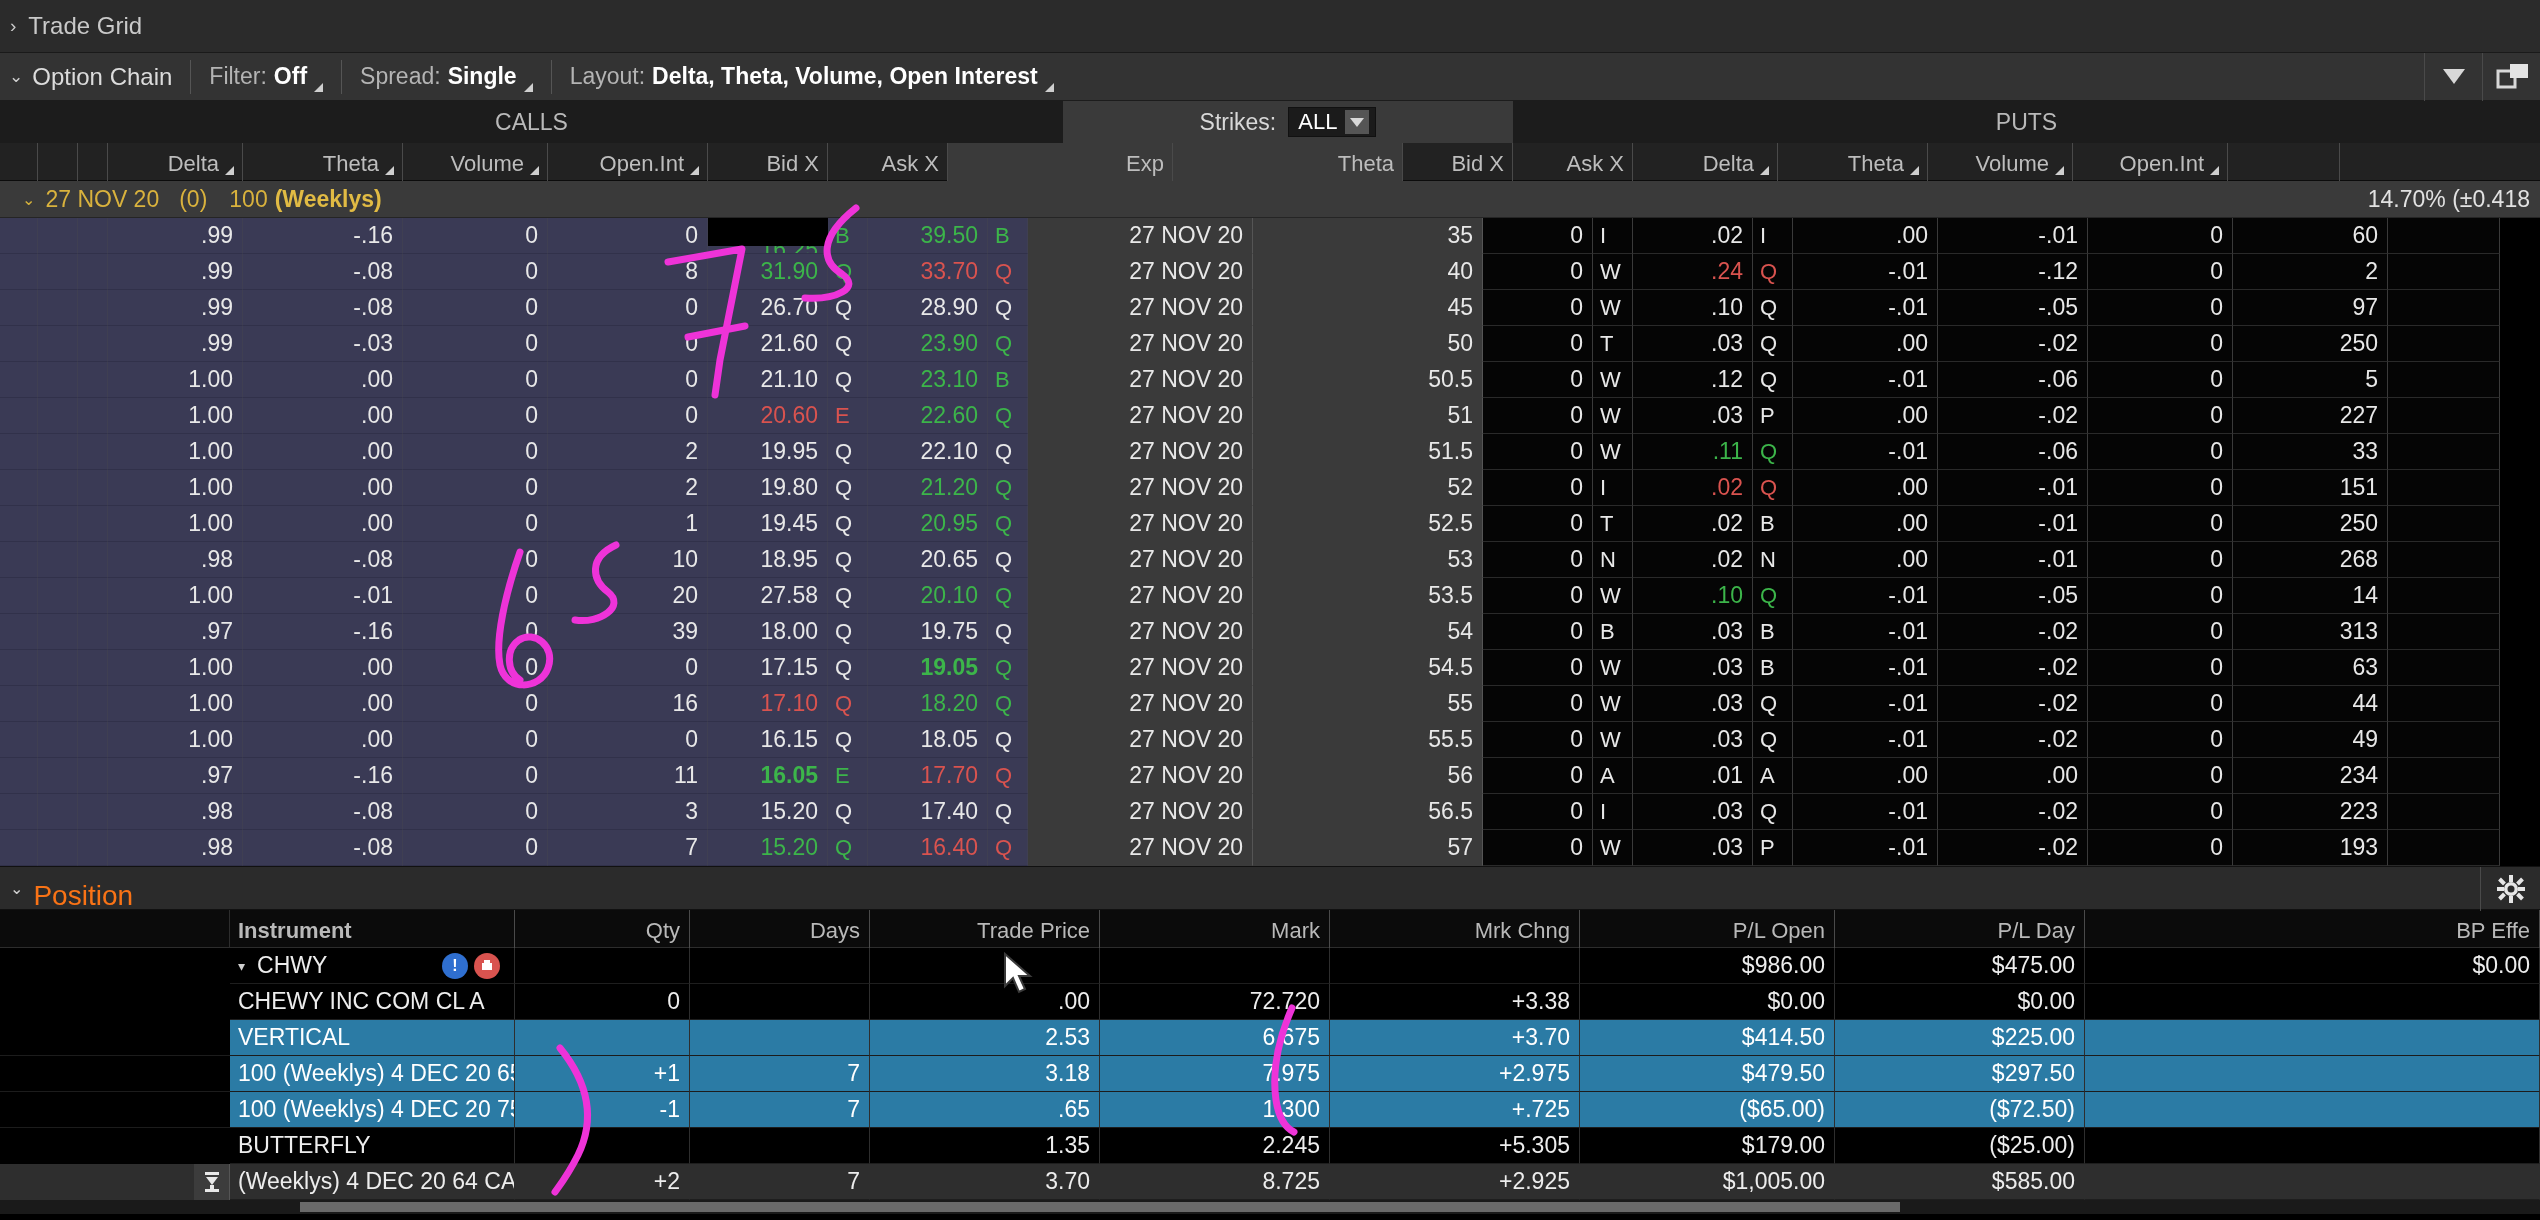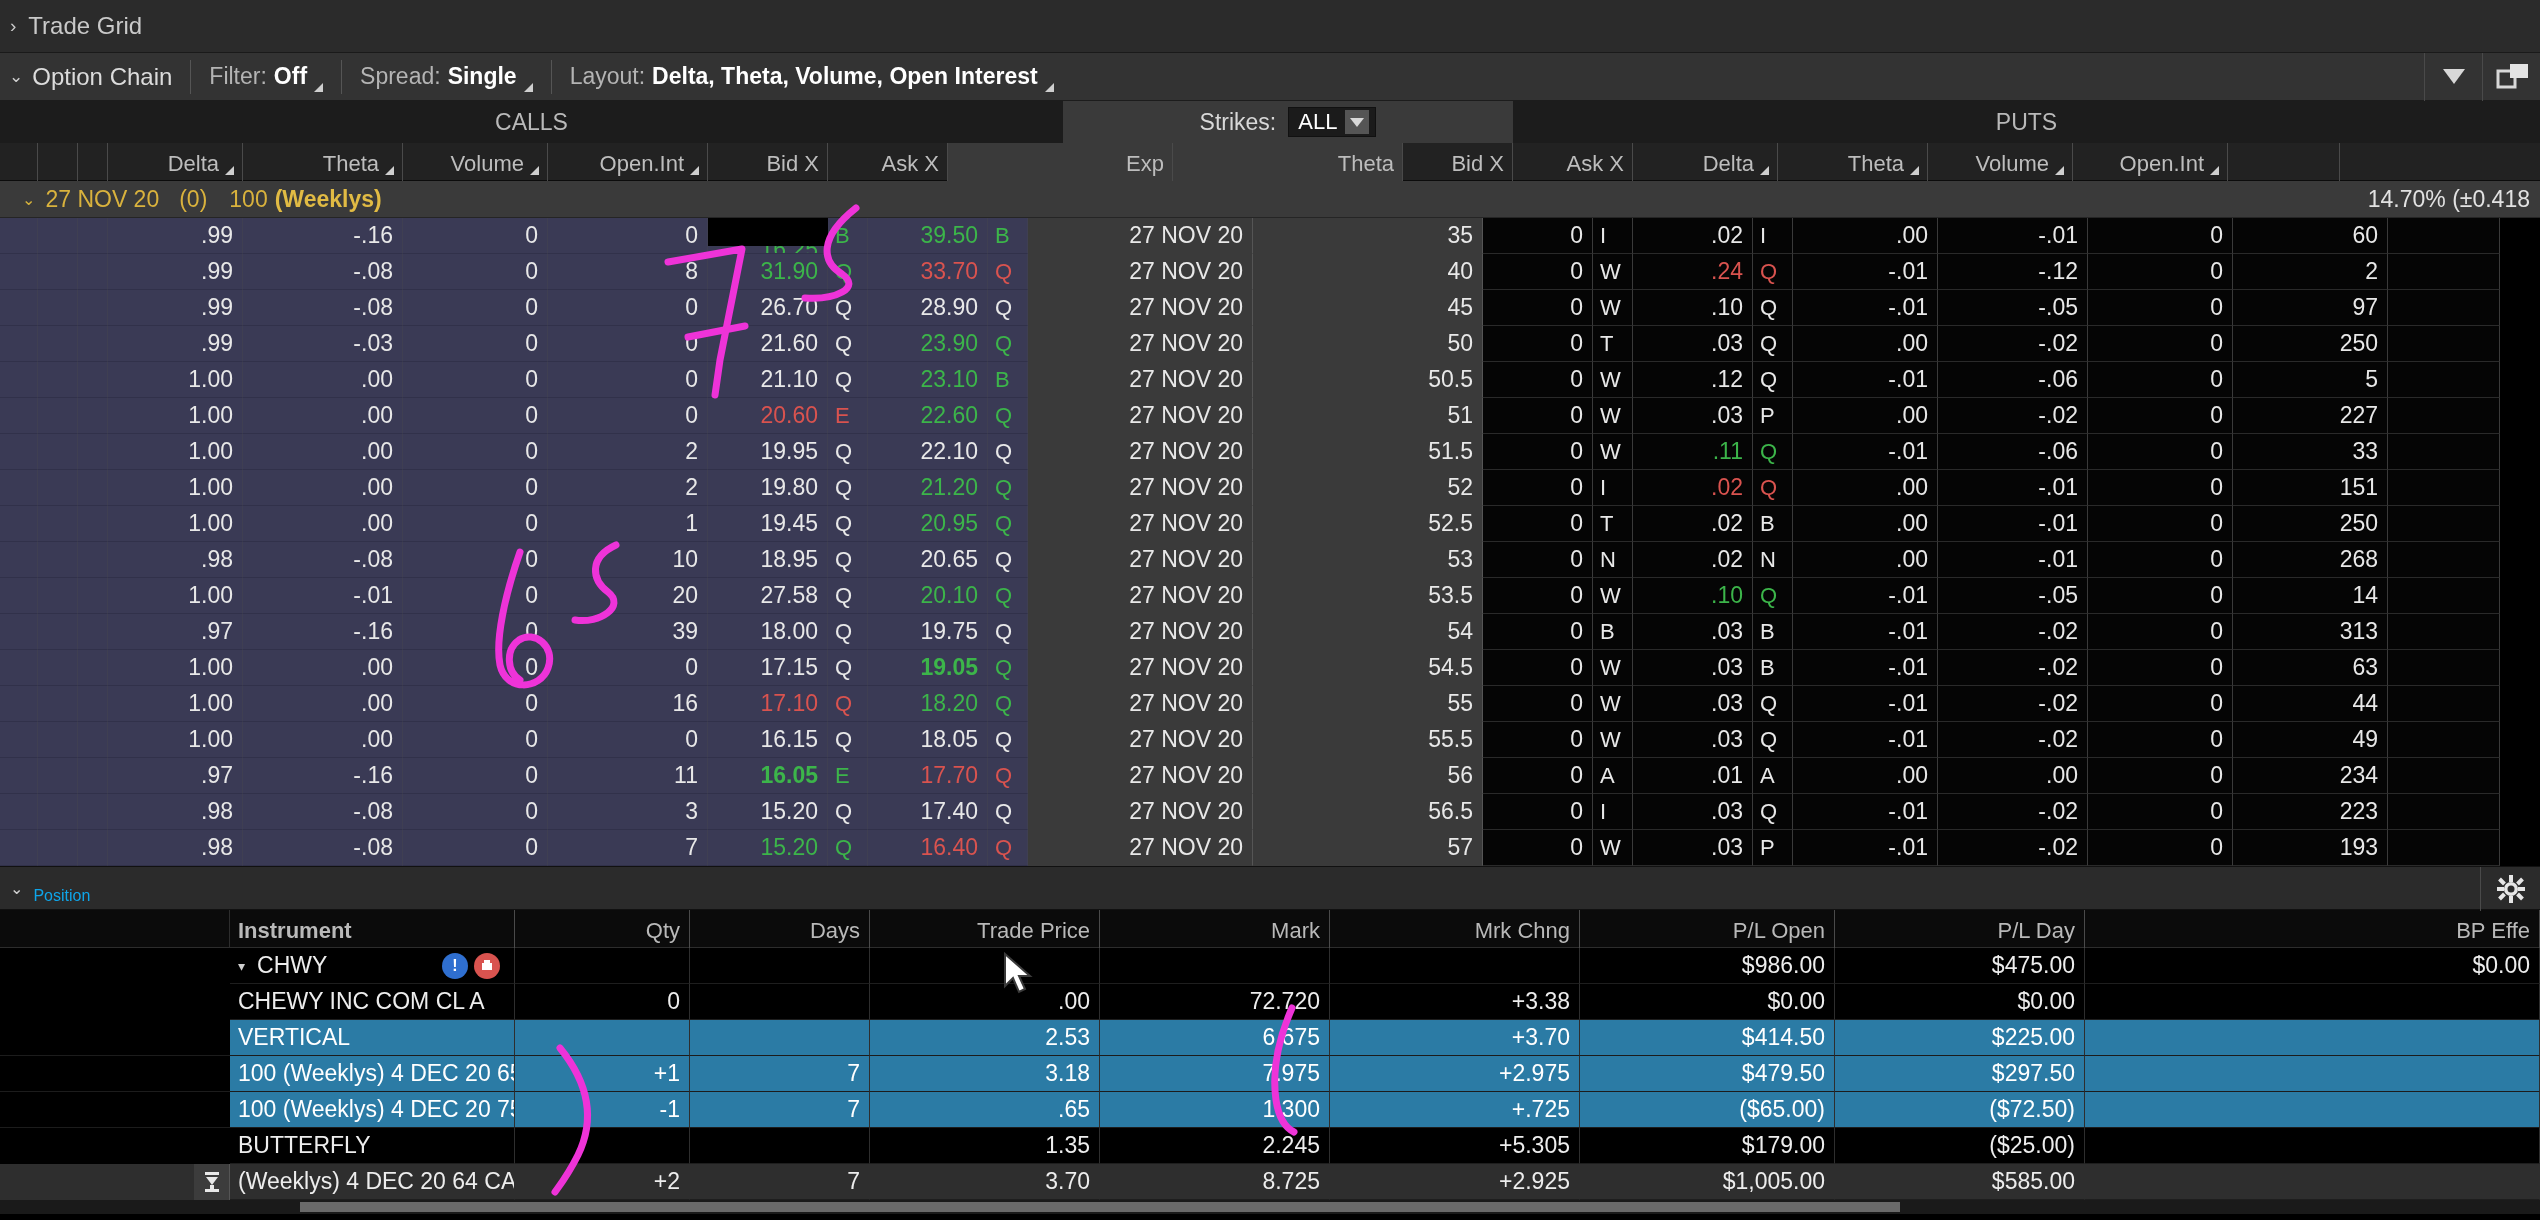--- a/index.html
+++ b/index.html
@@ -110,21 +110,21 @@
   .xm { justify-content:flex-start; padding-left:7px; padding-right:0; font-size:22px;}
   .green { color:#3cb54a; }
   .red   { color:#d9534f; }
 
   
   #pos-bar {
     height:44px; background:#2b2b2b; display:flex; align-items:center;
     border-top:1px solid #111; border-bottom:1px solid #111; position:relative;
   }
   #pos-bar .p-caret{ font-size:16px; color:#cfcfcf; padding:0 10px 0 10px;}
-  #pos-bar .p-title{ color:#0ea5e9; font-size:16px;margin-top:16px;}
+  #pos-bar .p-title{ color:#f97316; font-size:28px;margin-top:16px;}
   #pos-bar .gearbtn{
     position:absolute; right:0; top:0; width:60px; height:44px;
     display:flex;align-items:center;justify-content:center; border-left:1px solid #4a4a4a;
   }
 
   #pos-colhead { height:38px; display:flex; background:#0b0b0b; border-bottom:1px solid #2d2d2d;}
   .pch {
     font-size:22px; color:#b9b9b9; display:flex; align-items:flex-end; justify-content:flex-end;
     padding:0 9px 4px 0; border-right:1px solid #4a4a4a; height:38px; white-space:nowrap; overflow:hidden;
   }

